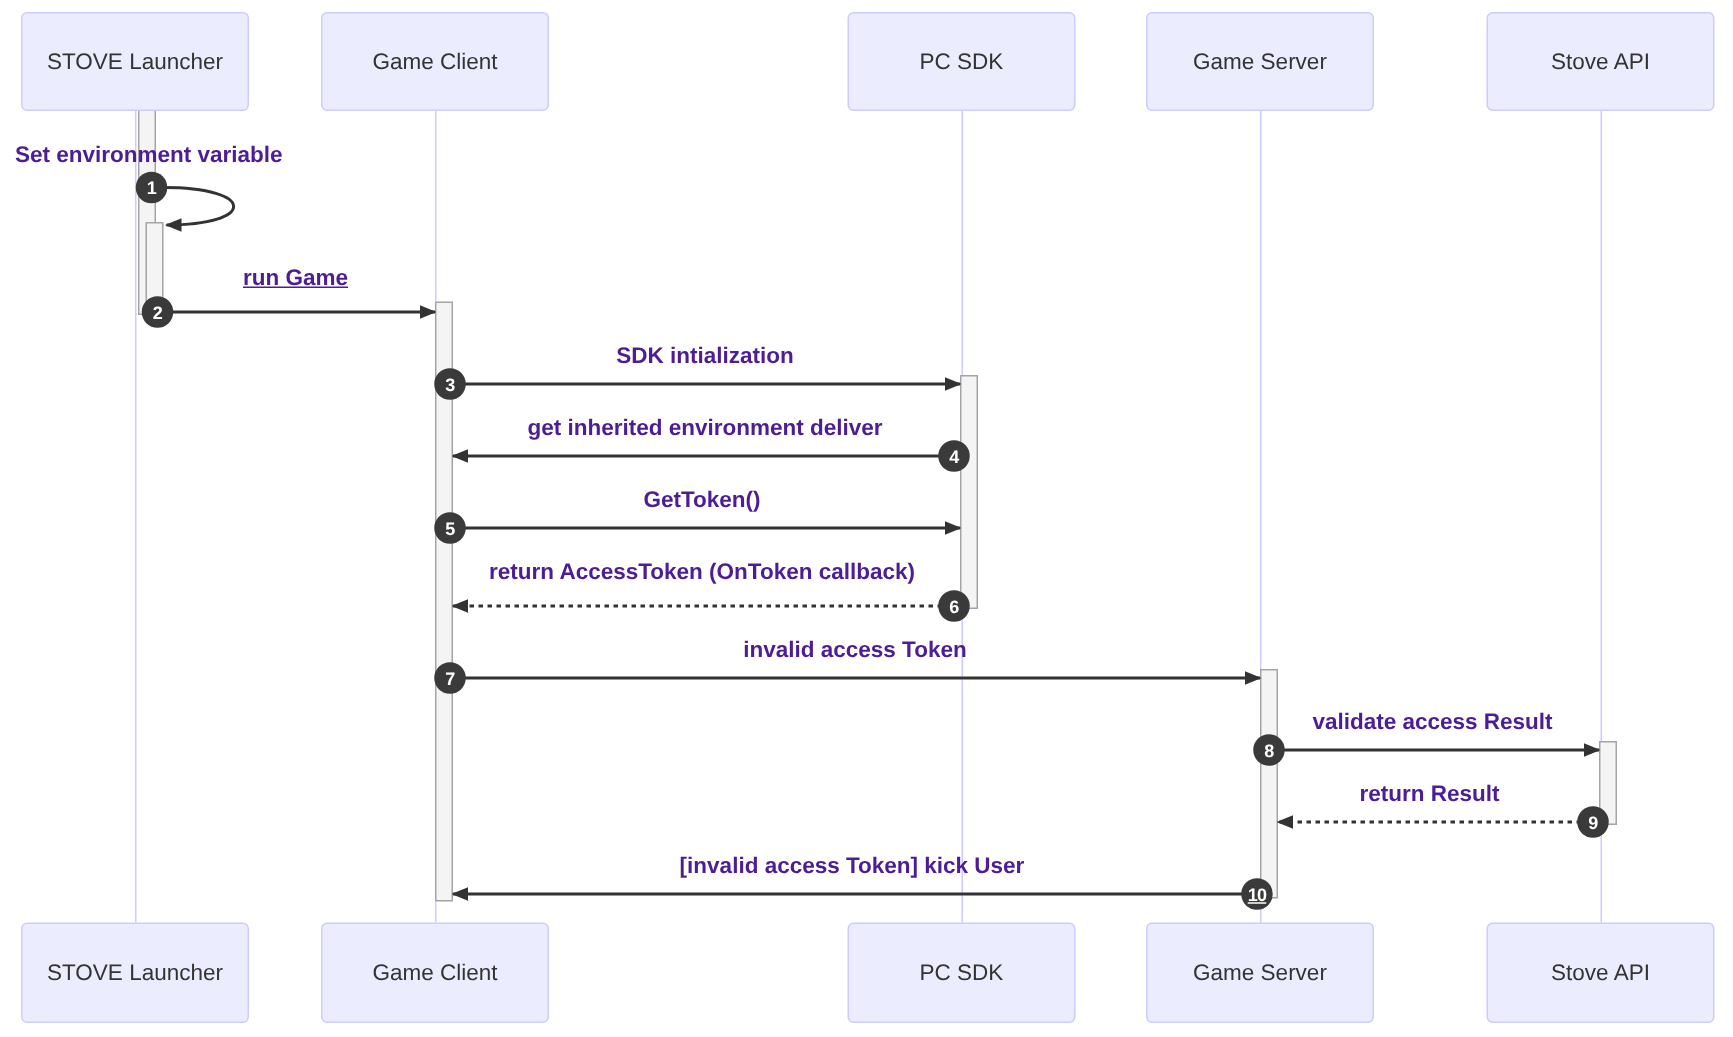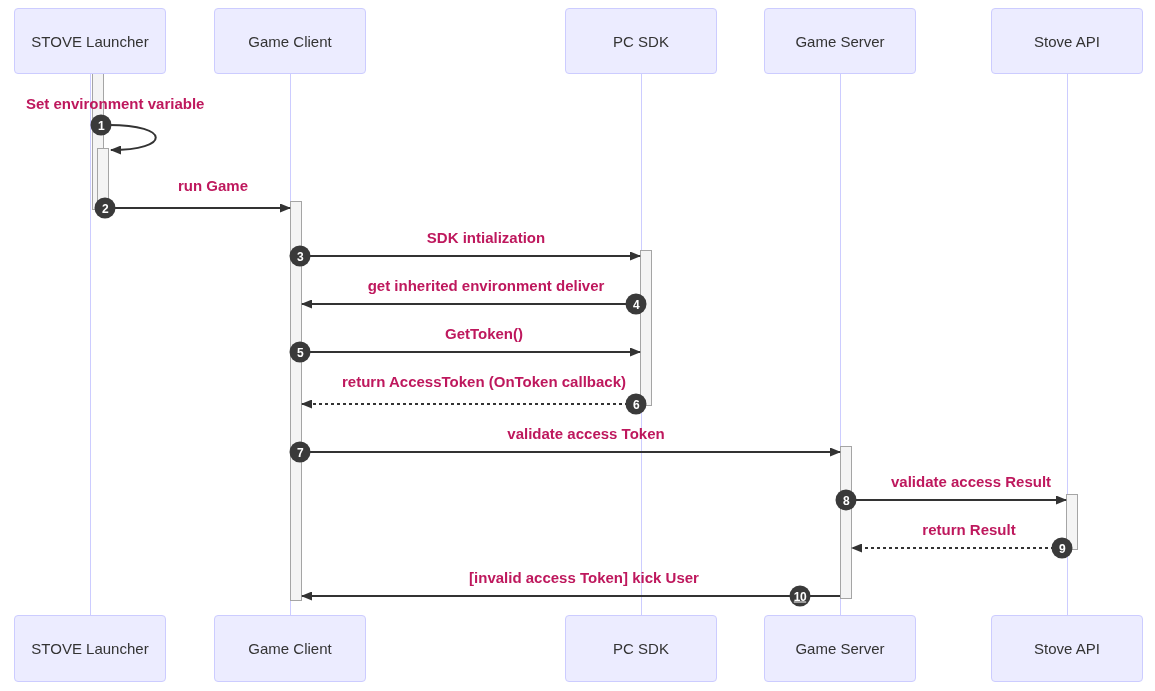--- a/index.html
+++ b/index.html
@@ -38,27 +38,26 @@
   }
   
   .activation {
     position: absolute;
     background: #F4F4F4;
     border: 1px solid #A5A5A5;
   }
   
   .msg-label {
     position: absolute;
-    color: #be185d;
+    color: #4c1d95;
     font-size: 15px;
     font-weight: bold;
     font-family: "Liberation Sans", sans-serif;
     white-space: nowrap;
     text-align: center;
-    margin-left: 16px;
   }
   .msg-label.centered { transform: translateX(-50%); }
   
   .seq-num {
     position: absolute;
     width: 21px; height: 21px;
     border-radius: 50%;
     background: #3A3A3A;
     color: #ffffff;
     font-size: 12px;
@@ -144,34 +143,34 @@
     <span>PC SDK</span>
   </div>
   <div class="actor-box" style="left:764px;top:615px;width:152px;height:67px;">
     <span>Game Server</span>
   </div>
   <div class="actor-box" style="left:991px;top:615px;width:152px;height:67px;">
     <span>Stove API</span>
   </div>
 
   <div class="msg-label" style="left:10px;top:95px;">Set environment variable</div>
-  <div class="msg-label centered" style="left:197px;top:177px;">run Game</div>
+  <div class="msg-label centered" style="left:197px;top:177px;text-decoration:underline;">run Game</div>
   <div class="msg-label centered" style="left:470px;top:229px;">SDK intialization</div>
   <div class="msg-label centered" style="left:470px;top:277px;">get inherited environment deliver</div>
   <div class="msg-label centered" style="left:468px;top:325px;">GetToken()</div>
   <div class="msg-label centered" style="left:468px;top:373px;">return AccessToken (OnToken callback)</div>
-  <div class="msg-label centered" style="left:570px;top:425px;">validate access Token</div>
+  <div class="msg-label centered" style="left:570px;top:425px;">invalid access Token</div>
   <div class="msg-label centered" style="left:955px;top:473px;">validate access Result</div>
   <div class="msg-label centered" style="left:953px;top:521px;">return Result</div>
   <div class="msg-label centered" style="left:568px;top:569px;">[invalid access Token] kick User</div>
 
   <div class="seq-num" style="left:101px;top:125px;">1</div>
   <div class="seq-num" style="left:105px;top:208px;">2</div>
   <div class="seq-num" style="left:300px;top:256px;">3</div>
   <div class="seq-num" style="left:636px;top:304px;">4</div>
   <div class="seq-num" style="left:300px;top:352px;">5</div>
   <div class="seq-num" style="left:636px;top:404px;">6</div>
   <div class="seq-num" style="left:300px;top:452px;">7</div>
   <div class="seq-num" style="left:846px;top:500px;">8</div>
   <div class="seq-num" style="left:1062px;top:548px;">9</div>
-  <div class="seq-num" style="left:800px;top:596px;text-decoration:underline;">10</div>
+  <div class="seq-num" style="left:838px;top:596px;text-decoration:underline;">10</div>
 
 </div>
 
 </body></html>

